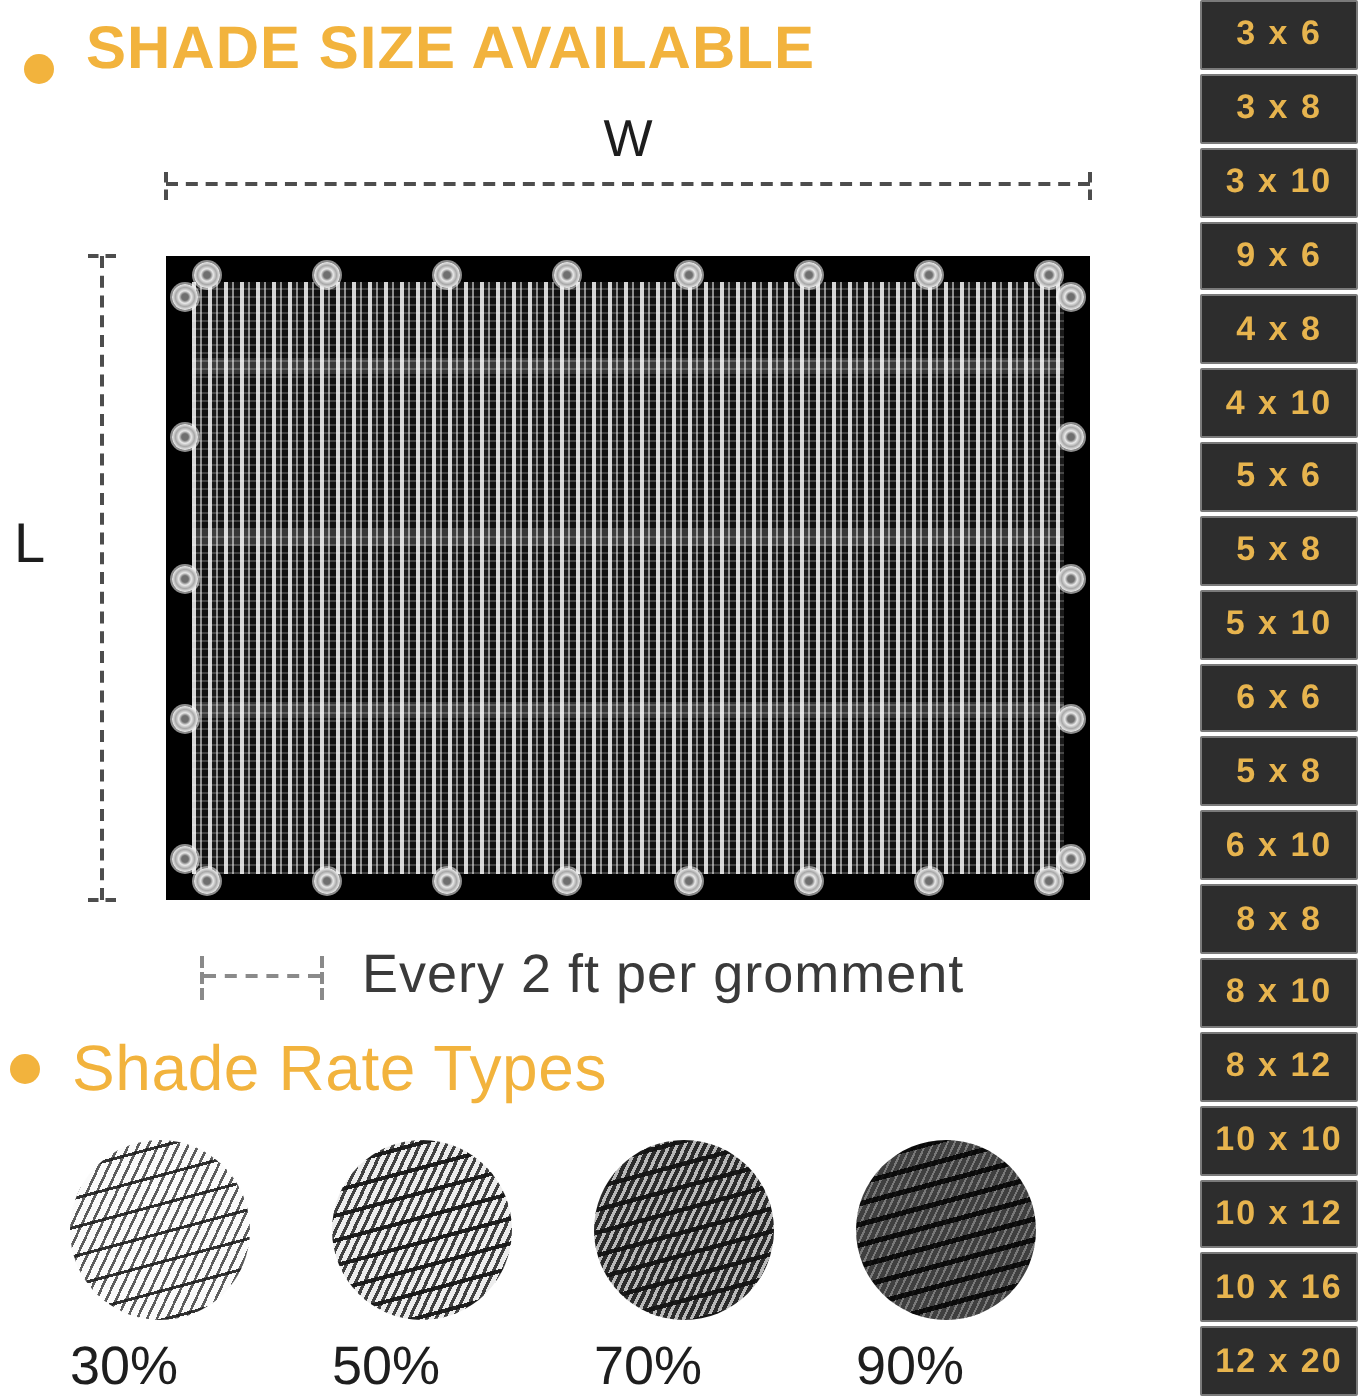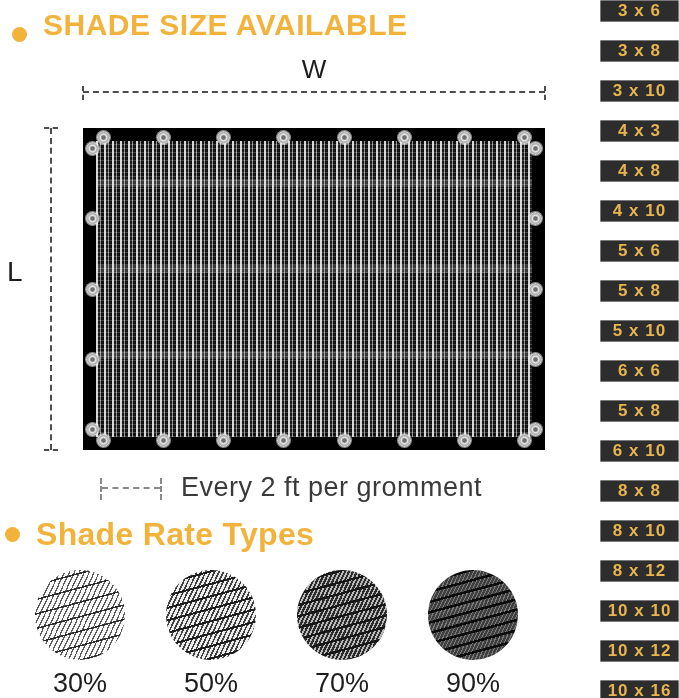--- a/index.html
+++ b/index.html
@@ -11,21 +11,21 @@
     overflow:hidden;
   }
   .canvas{position:absolute;inset:0;}
 
   
   .heading-row{position:absolute;display:flex;align-items:center;gap:16px;}
   .bullet{width:15px;height:15px;border-radius:50%;background:var(--accent,#f2b33d);flex:0 0 auto;}
   .h-size{left:12px;top:8px;align-items:flex-end;}
   .h-size .h-text{font-size:30px;font-weight:800;letter-spacing:.5px;color:var(--accent,#f2b33d);}
   .h-rate{left:5px;top:516px;}
-  .h-rate .h-text{font-size:32px;font-weight:700;letter-spacing:.3px;color:var(--accent,#f2b33d);}
+  .h-rate .h-text{font-size:32px;font-weight:400;letter-spacing:.3px;color:var(--accent,#f2b33d);}
 
   
   .w-label{position:absolute;left:83px;top:54px;width:462px;text-align:center;
     font-size:26px;color:#1d1d1d;}
   .w-line{position:absolute;left:83px;top:91px;width:462px;height:0;
     border-top:2px dashed #4d4d4d;}
   .w-line::before,.w-line::after{content:"";position:absolute;top:-7px;height:14px;width:0;
     border-left:2px dashed #4d4d4d;}
   .w-line::before{left:-1px;}
   .w-line::after{right:-1px;}
@@ -53,21 +53,21 @@
 
   
   .ruler{position:absolute;left:100px;top:478px;width:62px;height:22px;
     border-left:2px dashed #8a8a8a;border-right:2px dashed #8a8a8a;box-sizing:border-box;}
   .ruler::before{content:"";position:absolute;left:0;right:0;top:9px;border-top:2px dashed #8a8a8a;}
   .note-text{position:absolute;left:181px;top:472px;font-size:27px;color:#3a3a3a;
     letter-spacing:.5px;font-weight:400;}
 
   
   .rates-row{position:absolute;left:0;top:570px;width:600px;height:128px;}
-  .rate-item{position:absolute;width:90px;text-align:center;}
+  .rate-item{position:absolute;width:90px;}
   .rate-circle{width:90px;height:90px;border-radius:50%;overflow:hidden;}
   .tex-0{background:
       repeating-linear-gradient(165deg, rgba(28,28,28,.9) 0 1.5px, rgba(0,0,0,0) 1.5px 14px),
       repeating-linear-gradient(115deg, rgba(40,40,40,.75) 0 1.3px, rgba(0,0,0,0) 1.3px 4.5px),
       #fbfbfb;}
   .tex-1{background:
       repeating-linear-gradient(165deg, rgba(22,22,22,.95) 0 2px, rgba(0,0,0,0) 2px 12px),
       repeating-linear-gradient(115deg, rgba(35,35,35,.85) 0 1.6px, rgba(0,0,0,0) 1.6px 4px),
       #ededed;}
   .tex-2{background:
@@ -75,21 +75,21 @@
       repeating-linear-gradient(115deg, rgba(28,28,28,.9) 0 2px, rgba(0,0,0,0) 2px 3.6px),
       #b9b9b9;}
   .tex-3{background:
       repeating-linear-gradient(165deg, rgba(0,0,0,.85) 0 2.5px, rgba(0,0,0,0) 2.5px 10px),
       repeating-linear-gradient(115deg, rgba(255,255,255,.30) 0 1px, rgba(0,0,0,0) 1px 3.2px),
       #3f3f3f;}
   .rate-label{margin-top:8px;font-size:27px;color:#1e1e1e;}
 
   
   .size-column{position:absolute;left:600px;top:0;width:79px;height:698px;
-    display:flex;flex-direction:column;gap:18px;box-sizing:border-box;}
+    display:flex;flex-direction:column;gap:2px;box-sizing:border-box;}
   .size-box{flex:1 1 auto;background:#2d2d2d;border:1px solid #7a7a7a;border-radius:1px;
     display:flex;align-items:center;justify-content:center;
     color:var(--gold,#e7b44e);font-size:17px;font-weight:bold;letter-spacing:1px;}
 </style>
 </head>
 <body style="--accent: #f2b33d; --gold: #e7b44e;">
 
 <div class="canvas">
 
   <div class="heading-row h-size">
@@ -157,21 +157,21 @@
       <div class="rate-item" style="left: 428px;">
         <div class="rate-circle tex-3"></div>
         <div class="rate-label">90%</div>
       </div>
     </div>
 
   <div class="size-column" id="size-column">
       <div class="size-box">3 x 6</div>
       <div class="size-box">3 x 8</div>
       <div class="size-box">3 x 10</div>
-      <div class="size-box">4 x 3</div>
+      <div class="size-box">9 x 6</div>
       <div class="size-box">4 x 8</div>
       <div class="size-box">4 x 10</div>
       <div class="size-box">5 x 6</div>
       <div class="size-box">5 x 8</div>
       <div class="size-box">5 x 10</div>
       <div class="size-box">6 x 6</div>
       <div class="size-box">5 x 8</div>
       <div class="size-box">6 x 10</div>
       <div class="size-box">8 x 8</div>
       <div class="size-box">8 x 10</div>

